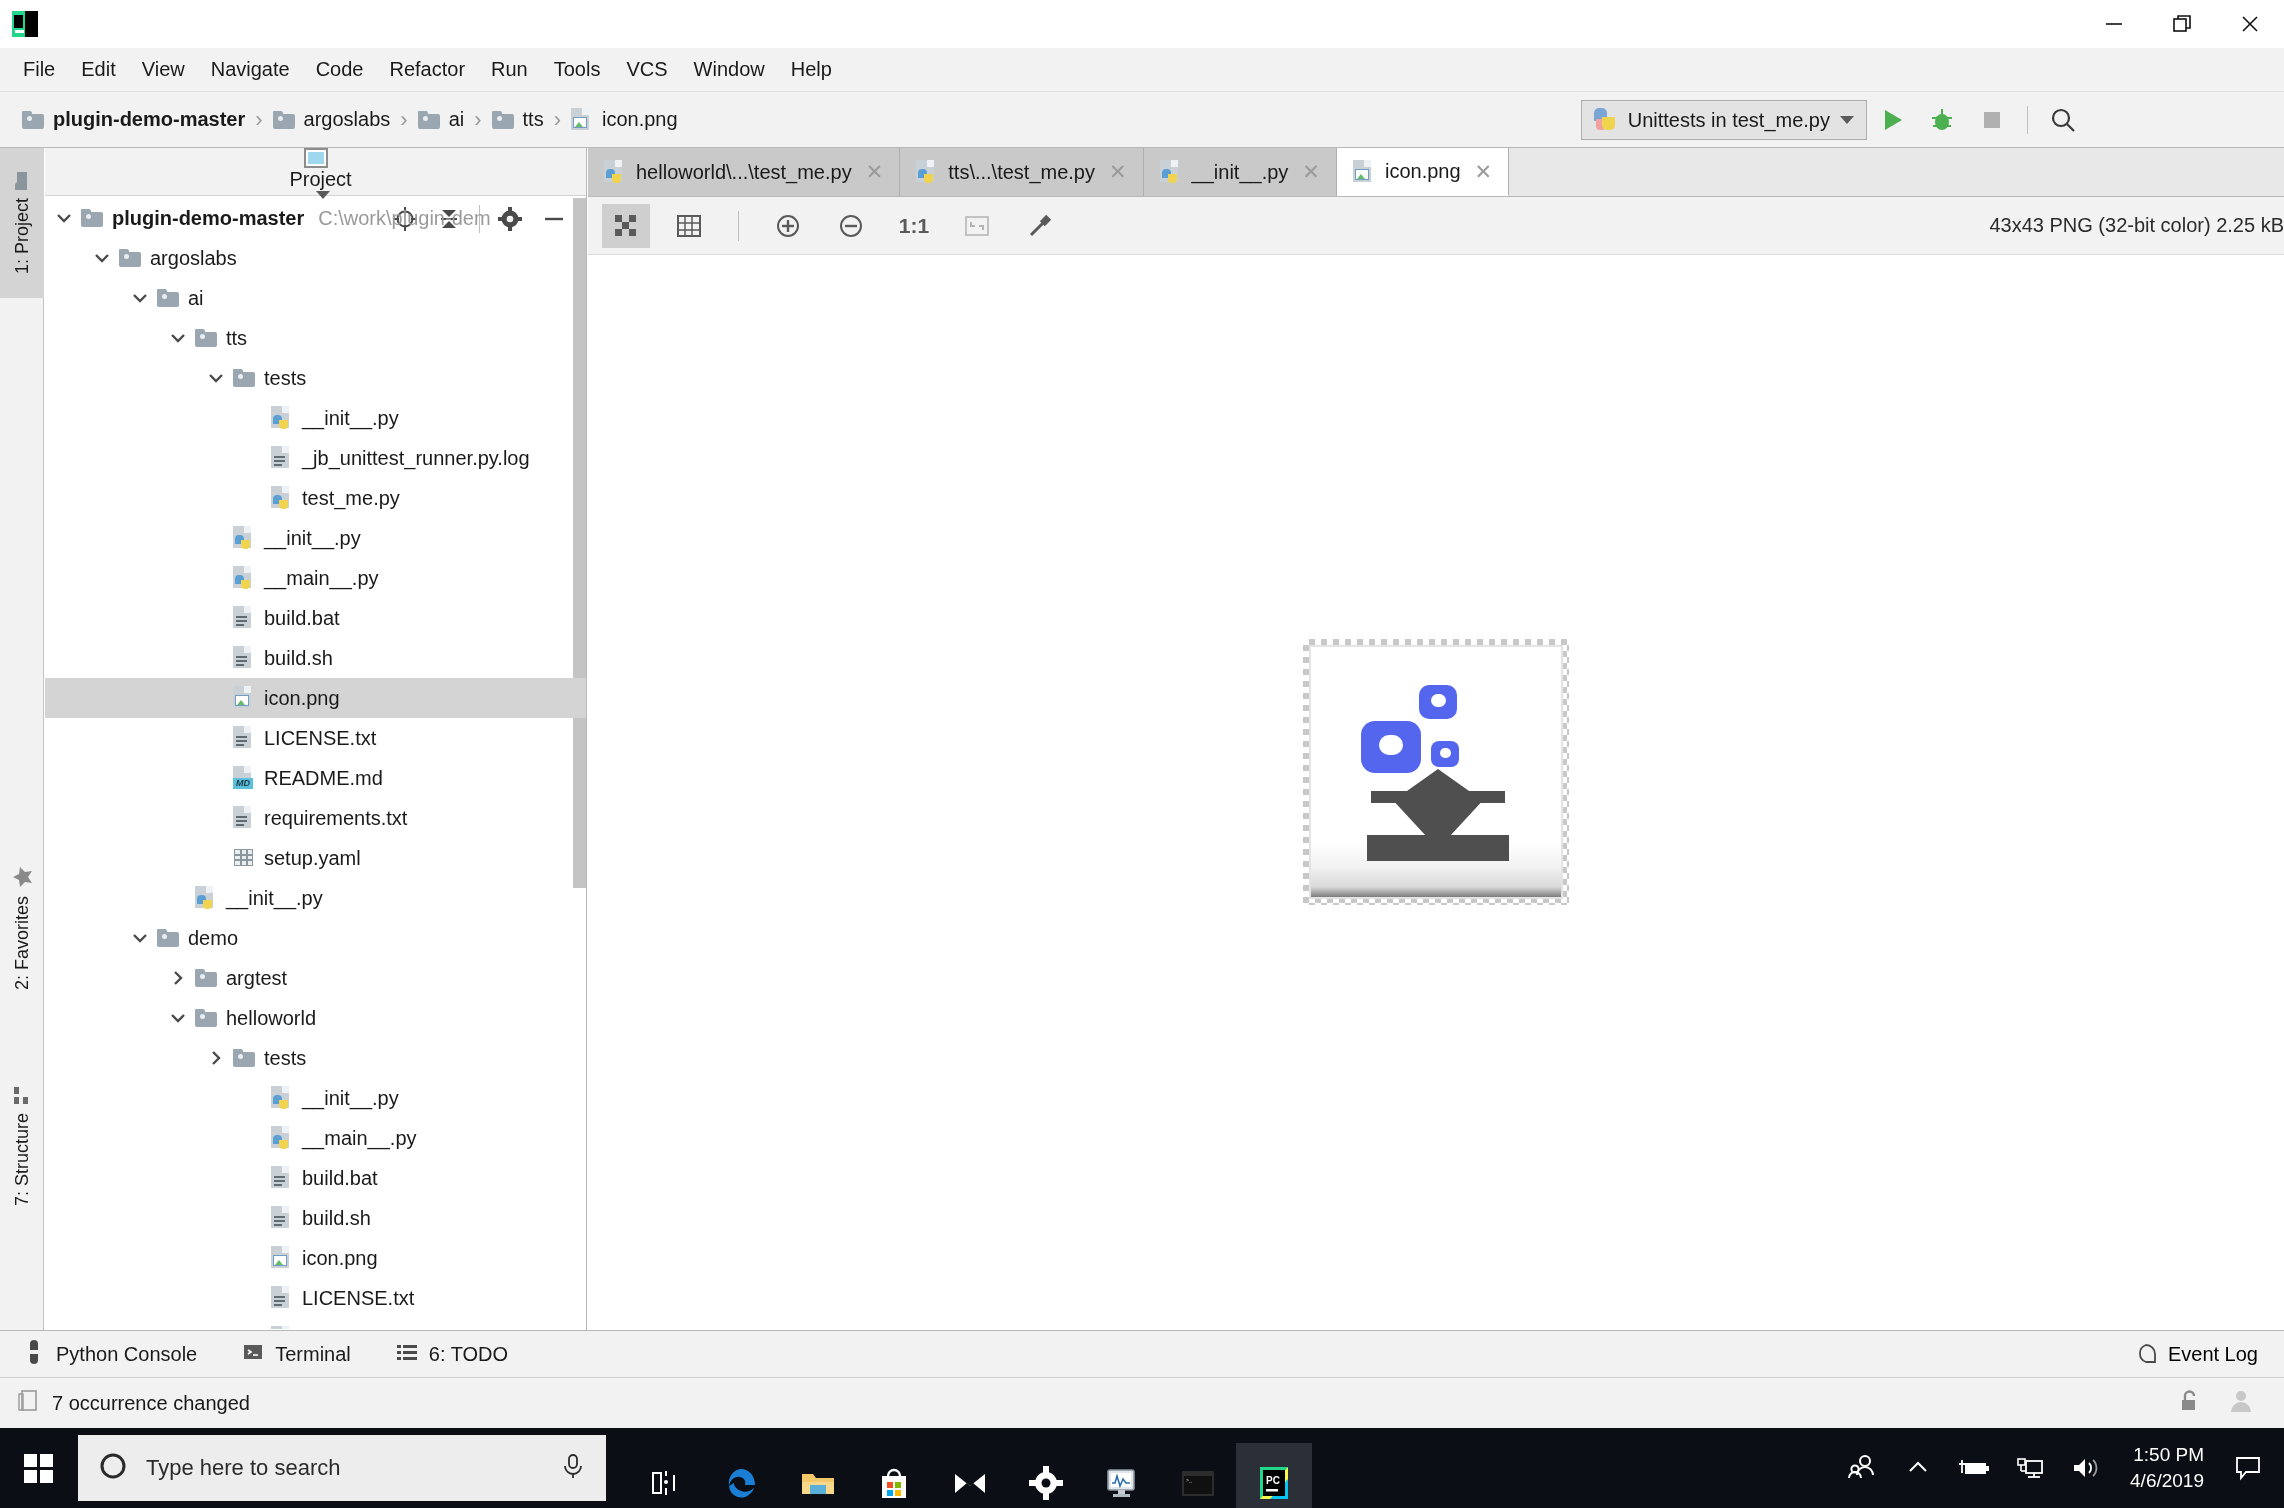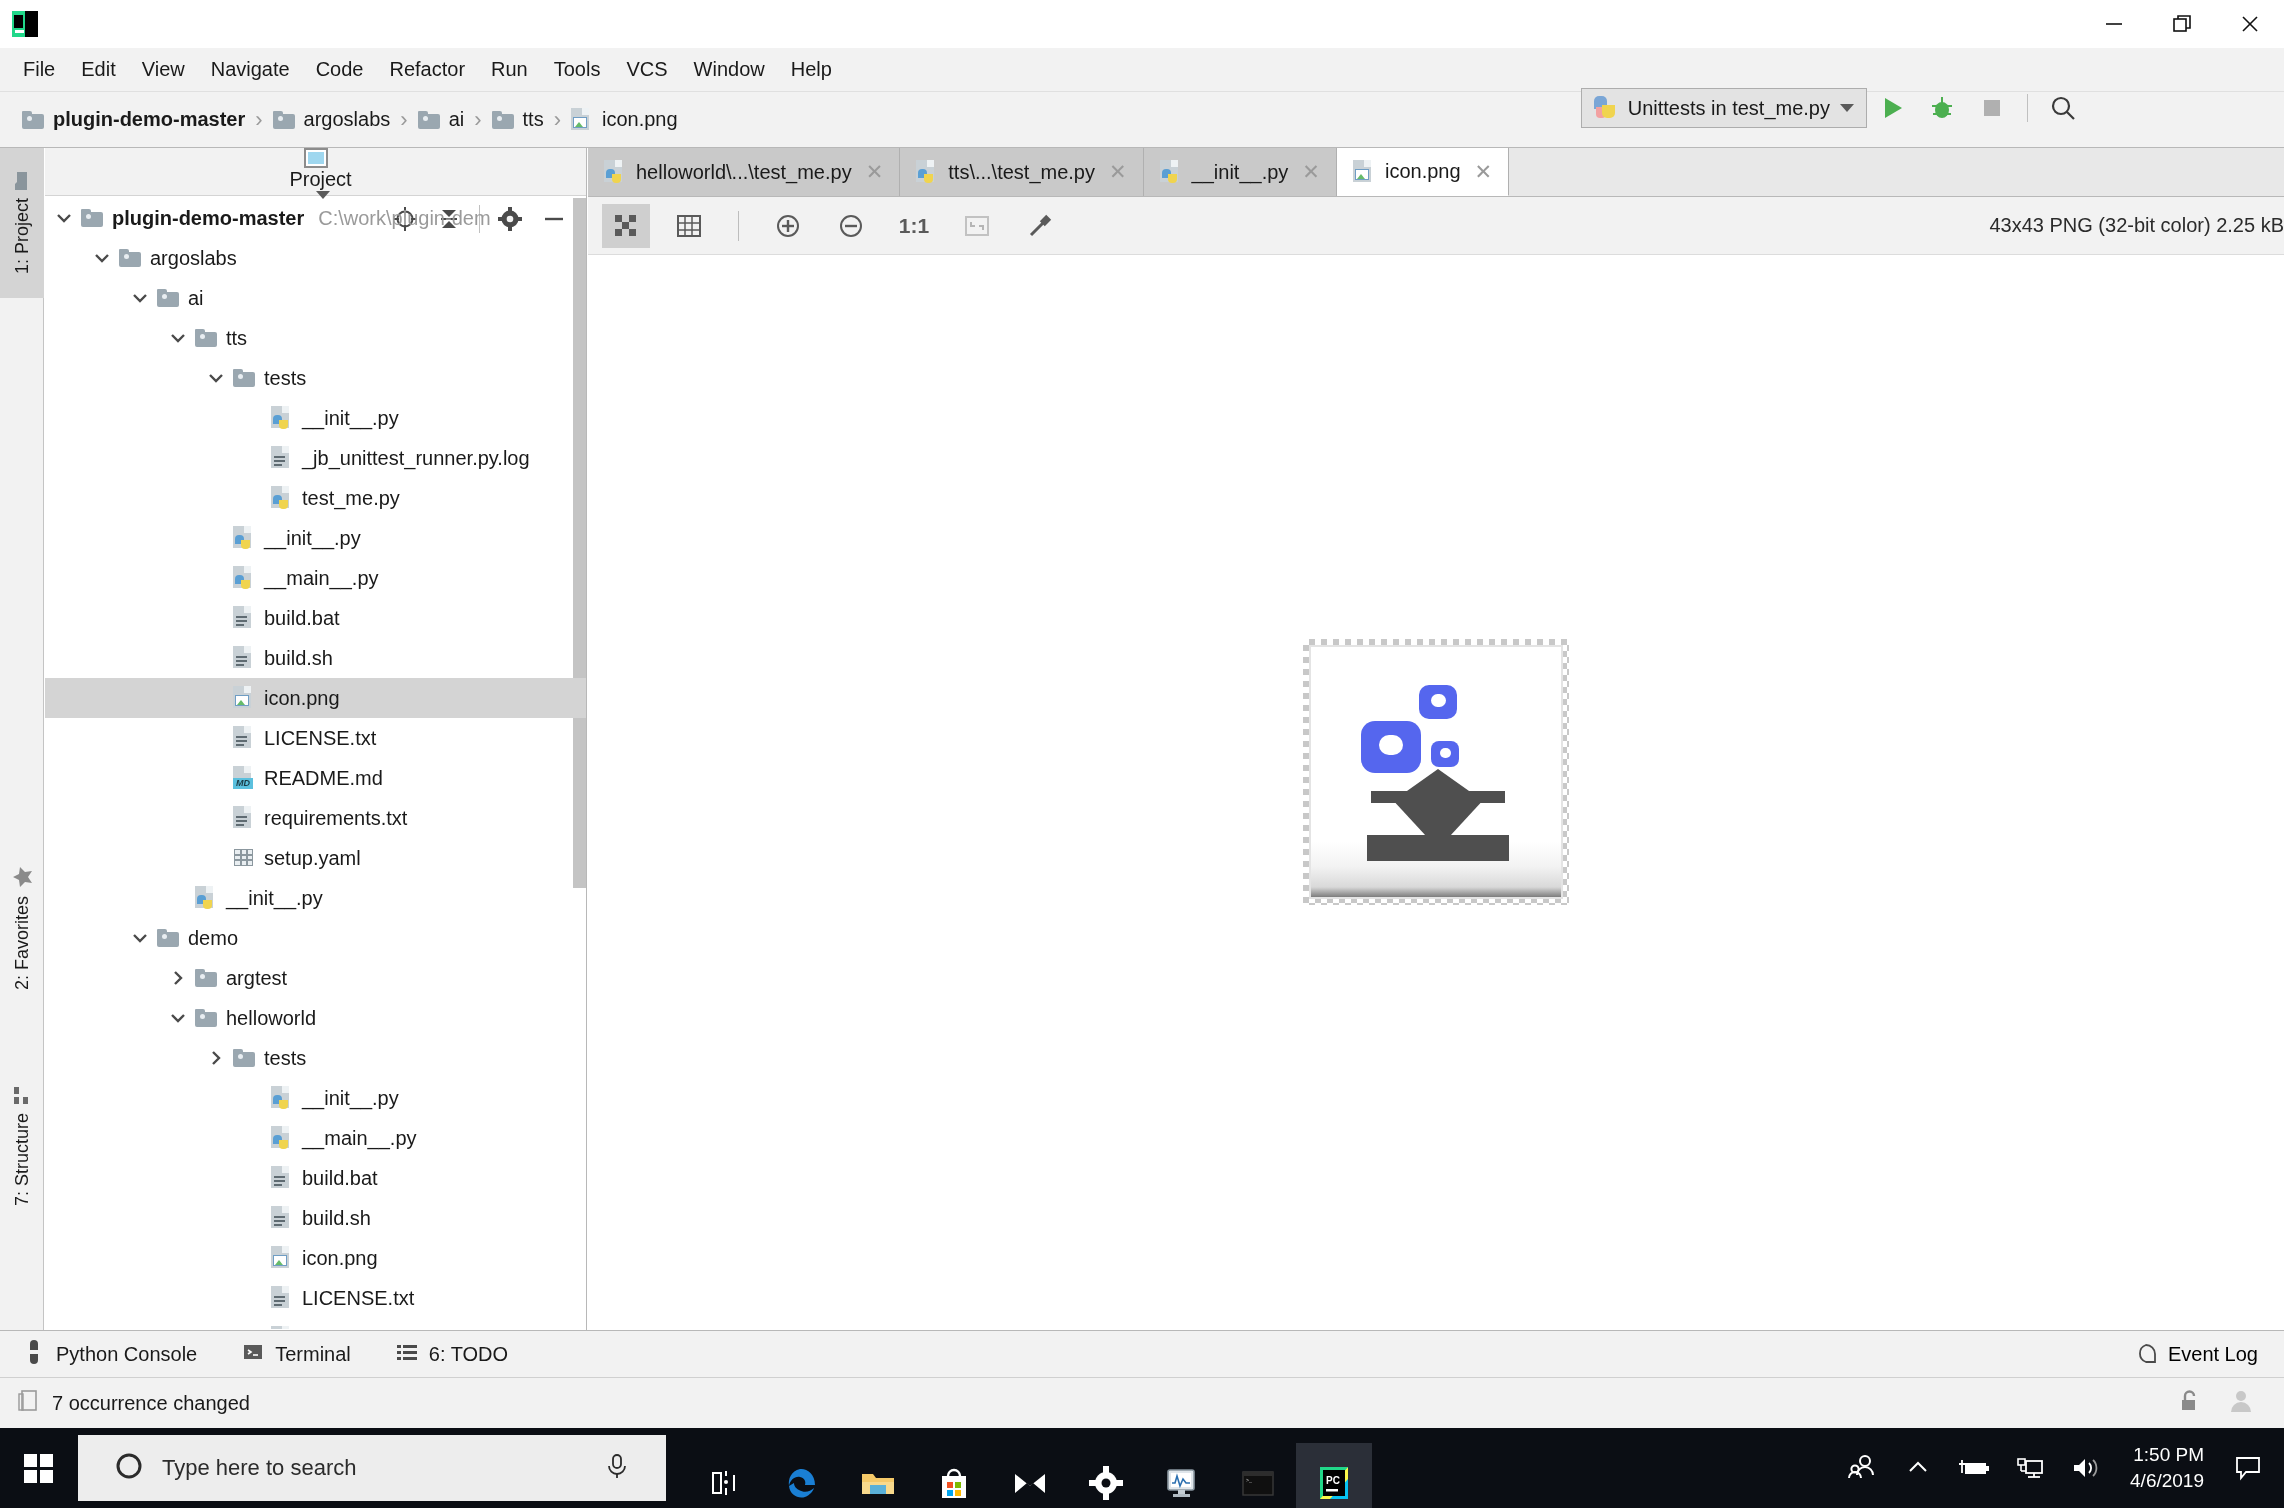--- a/index.html
+++ b/index.html
@@ -58,21 +58,21 @@
     font-size: 22px; color: #9a9a9a; margin: 0 10px; font-weight: 300;
   }
   .ico-folder {
     width: 22px; height: 18px; position: relative; flex: none;
   }
   .ico-folder .body { position:absolute; left:0; bottom:0; width:22px; height:15px; background:#9aa7b0; border-radius:1px 2px 2px 2px; }
   .ico-folder .tab  { position:absolute; left:0; top:0; width:10px; height:5px; background:#9aa7b0; border-radius:1px 2px 0 0; }
   .ico-folder .dot  { position:absolute; left:5px; top:5px; width:5px; height:5px; background:#e8edf1; border-radius:50%; }
 
   .run-config {
-    position: absolute; right: 196px; top: 80px; height: 56px;
+    position: absolute; right: 196px; top: 92px; height: 56px;
     display: flex; align-items: center;
   }
   .run-sel {
     display: flex; align-items: center; height: 40px; padding: 0 12px;
     background: #e3e3e3; border: 1px solid #adadad; gap: 10px;
   }
   .run-sel-label { font-size: 20px; color: #1a1a1a; white-space: nowrap; }
   .py-ico { width: 24px; height: 24px; position: relative; flex: none; }
   .py-ico .p1 { position:absolute; left:0; top:0; width:13px; height:13px; background:#7aa6d6; border-radius:5px 5px 0 0; }
   .py-ico .p2 { position:absolute; left:8px; top:9px; width:13px; height:13px; background:#f0d44f; border-radius:0 0 5px 5px; }
@@ -230,22 +230,22 @@
   .status-text { font-size: 20px; color: #1a1a1a; margin-left: 12px; }
   .status-right { margin-left: auto; display: flex; align-items: center; gap: 26px; padding-right: 30px; }
 
   
   .taskbar {
     position: absolute; left: 0; top: 1428px; width: 2284px; height: 80px;
     background: #0b0e14; display: flex; align-items: center;
   }
   .start-btn { width: 78px; height: 80px; display:flex; align-items:center; justify-content:center; }
   .tb-search {
-    width: 588px; height: 66px; background: #ededed; display: flex; align-items: center;
-    gap: 18px; padding: 0 36px; margin-left: 0px;
+    width: 528px; height: 66px; background: #ededed; display: flex; align-items: center;
+    gap: 18px; padding: 0 20px; margin-left: 0px;
   }
   .tb-search-text { font-size: 22px; color: #2b2b2b; flex: 1; }
   .tb-apps { display: flex; align-items: center; margin-left: 22px; }
   .tb-app {
     width: 76px; height: 80px; display:flex; align-items:center; justify-content:center;
     position: relative;
     margin-top: 29px;
   }
   .tb-app.active { background: #2b2f38; }
   .tb-ind {

